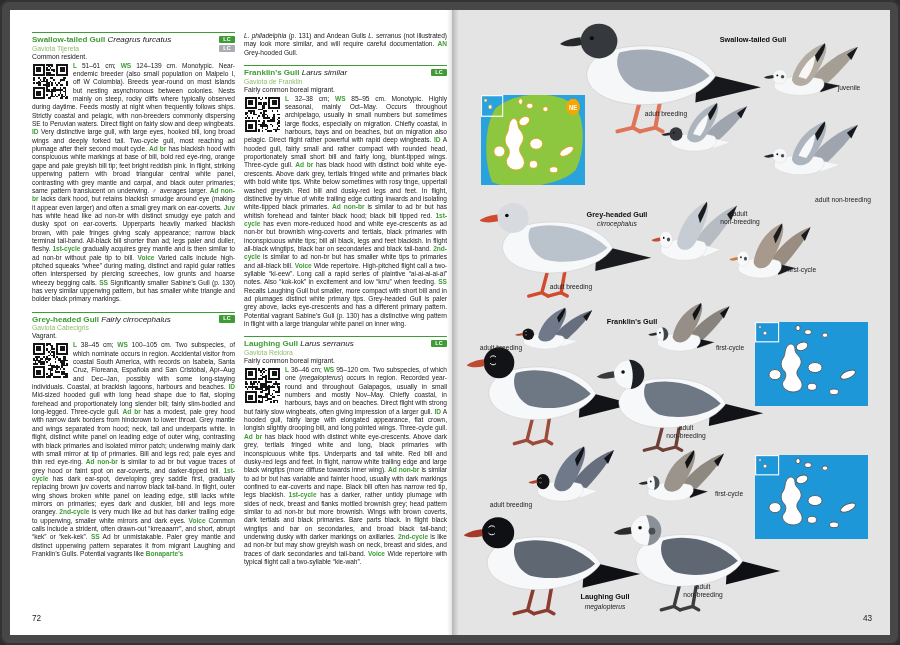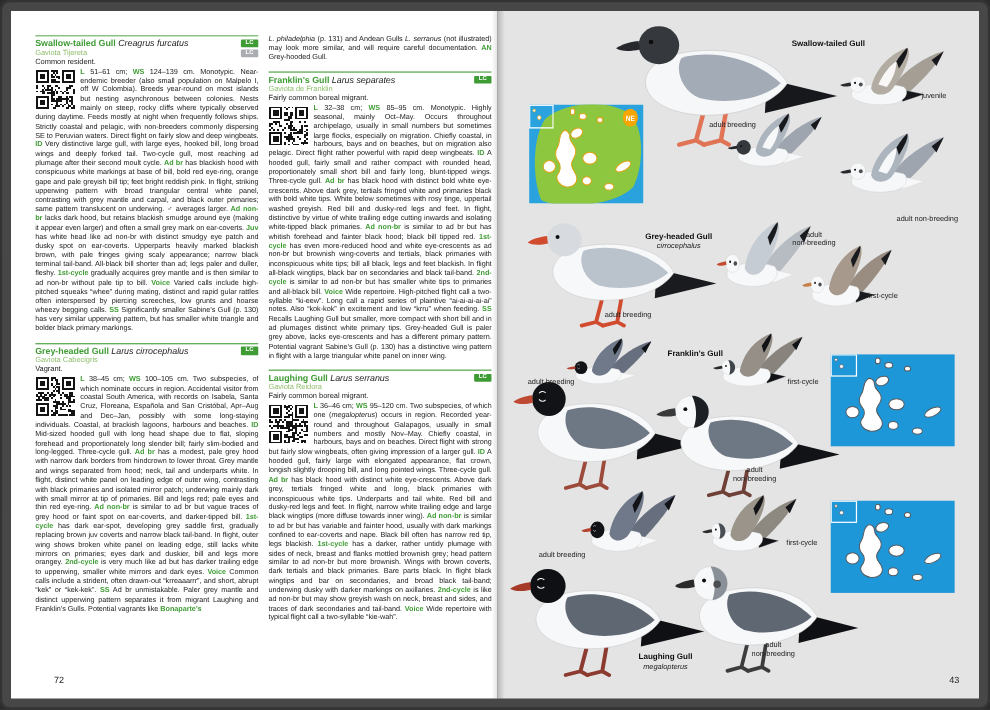--- a/index.html
+++ b/index.html
@@ -24,21 +24,21 @@
   .badges{position:absolute;right:0;top:0.5px;display:flex;flex-direction:column;gap:1.5px;align-items:flex-end;}
   .badge{display:inline-block;min-width:14px;padding:0 1px;height:7.5px;line-height:7.8px;border-radius:1px;
          color:#fff;font-size:5.4px;font-weight:bold;text-align:center;letter-spacing:.2px;}
   .sp-common{font-size:6.8px;line-height:8px;color:var(--grn2);text-align:left;}
   .sp-status{font-size:6.8px;line-height:8.2px;color:#1b1b1b;text-align:left;margin-bottom:1px;}
   .sp-body{margin:0 0 8px 0;}
   .sp-body .qr{float:left;margin:1px 4px 1px 0;}
   .kw{font-weight:bold;color:var(--grn);}
   .it{font-style:italic;}
   .pnum{position:absolute;bottom:12px;font-size:8.2px;color:#222;}
-  .pnum-l{left:39px;}
+  .pnum-l{left:22px;}
   .pnum-r{right:18px;}
 
   
   #plate{position:absolute;inset:0;}
   .bird{position:absolute;}
   .bird svg{width:100%;height:100%;display:block;}
   .map{position:absolute;}
   .map svg{width:100%;height:100%;display:block;}
   .plbl{position:absolute;font-size:6.7px;line-height:7.5px;color:#222;white-space:pre-line;text-align:center;}
   .plbl.b{font-weight:bold;font-size:7.3px;color:#0e0e0e;}
@@ -183,21 +183,21 @@
                   <rect x="2" y="2" width="3" height="3"></rect>
                   <rect x="14" y="0" width="7" height="7"></rect>
                   <rect x="15" y="1" width="5" height="5" fill="#fff"></rect>
                   <rect x="16" y="2" width="3" height="3"></rect>
                   <rect x="0" y="14" width="7" height="7"></rect>
                   <rect x="1" y="15" width="5" height="5" fill="#fff"></rect>
                   <rect x="2" y="16" width="3" height="3"></rect>
                 </g>
               </svg><span class="kw">L</span> 51–61 cm; <span class="kw">WS</span> 124–139 cm. Monotypic. Near-endemic breeder (also small population on Malpelo I, off W Colombia). Breeds year-round on most islands but nesting asynchronous between colonies. Nests mainly on steep, rocky cliffs where typically observed during daytime. Feeds mostly at night when frequently follows ships. Strictly coastal and pelagic, with non-breeders commonly dispersing SE to Peruvian waters. Direct flight on fairly slow and deep wingbeats. <span class="kw">ID</span> Very distinctive large gull, with large eyes, hooked bill, long broad wings and deeply forked tail. Two-cycle gull, most reaching ad plumage after their second moult cycle. <span class="kw">Ad br</span> has blackish hood with conspicuous white markings at base of bill, bold red eye-ring, orange gape and pale greyish bill tip; feet bright reddish pink. In flight, striking upperwing pattern with broad triangular central white panel, contrasting with grey mantle and carpal, and black outer primaries; same pattern translucent on underwing. ♂ averages larger. <span class="kw">Ad non-br</span> lacks dark hood, but retains blackish smudge around eye (making it appear even larger) and often a small grey mark on ear-coverts. <span class="kw">Juv</span> has white head like ad non-br with distinct smudgy eye patch and dusky spot on ear-coverts. Upperparts heavily marked blackish brown, with pale fringes giving scaly appearance; narrow black terminal tail-band. All-black bill shorter than ad; legs paler and duller, fleshy. <span class="kw">1st-cycle</span> gradually acquires grey mantle and is then similar to ad non-br without pale tip to bill. <span class="kw">Voice</span> Varied calls include high-pitched squeaks “whee” during mating, distinct and rapid gular rattles often interspersed by piercing screeches, low grunts and hoarse wheezy begging calls. <span class="kw">SS</span> Significantly smaller Sabine’s Gull (p. 130) has very similar upperwing pattern, but has smaller white triangle and bolder black primary markings.</div>
             <div class="sp-rule"></div>
-            <div class="sp-head"><span class="sp-name">Grey-headed Gull</span><span class="sp-sci"> Larus cirrocephalus</span><span class="badges">
+            <div class="sp-head"><span class="sp-name">Grey-headed Gull</span><span class="sp-sci"> Fairly cirrocephalus</span><span class="badges">
                 <span class="badge" style="background: rgb(63, 156, 53);">LC</span>
               </span></div>
             <div class="sp-common">Gaviota Cabecigris</div>
             <div class="sp-status">Vagrant.</div>
             <div class="sp-body"><svg class="qr" width="37" height="37" viewBox="-0.5 -0.5 22 22" shape-rendering="crispEdges">
                 <rect x="-0.5" y="-0.5" width="22" height="22" fill="#fff"></rect>
                 <g fill="#141414">
                   <rect x="8" y="0" width="1" height="1"></rect>
                   <rect x="9" y="0" width="1" height="1"></rect>
                   <rect x="10" y="0" width="1" height="1"></rect>
@@ -334,21 +334,21 @@
                   <rect x="16" y="2" width="3" height="3"></rect>
                   <rect x="0" y="14" width="7" height="7"></rect>
                   <rect x="1" y="15" width="5" height="5" fill="#fff"></rect>
                   <rect x="2" y="16" width="3" height="3"></rect>
                 </g>
               </svg><span class="kw">L</span> 38–45 cm; <span class="kw">WS</span> 100–105 cm. Two subspecies, of which nominate occurs in region. Accidental visitor from coastal South America, with records on Isabela, Santa Cruz, Floreana, Española and San Cristóbal, Apr–Aug and Dec–Jan, possibly with some long-staying individuals. Coastal, at brackish lagoons, harbours and beaches. <span class="kw">ID</span> Mid-sized hooded gull with long head shape due to flat, sloping forehead and proportionately long slender bill; fairly slim-bodied and long-legged. Three-cycle gull. <span class="kw">Ad br</span> has a modest, pale grey hood with narrow dark borders from hindcrown to lower throat. Grey mantle and wings separated from hood; neck, tail and underparts white. In flight, distinct white panel on leading edge of outer wing, contrasting with black primaries and isolated mirror patch; underwing mainly dark with small mirror at tip of primaries. Bill and legs red; pale eyes and thin red eye-ring. <span class="kw">Ad non-br</span> is similar to ad br but vague traces of grey hood or faint spot on ear-coverts, and darker-tipped bill. <span class="kw">1st-cycle</span> has dark ear-spot, developing grey saddle first, gradually replacing brown juv coverts and narrow black tail-band. In flight, outer wing shows broken white panel on leading edge, still lacks white mirrors on primaries; eyes dark and duskier, bill and legs more orangey. <span class="kw">2nd-cycle</span> is very much like ad but has darker trailing edge to upperwing, smaller white mirrors and dark eyes. <span class="kw">Voice</span> Common calls include a strident, often drawn-out “krreaaarrr”, and short, abrupt “kek” or “kek-kek”. <span class="kw">SS</span> Ad br unmistakable. Paler grey mantle and distinct upperwing pattern separates it from migrant Laughing and Franklin’s Gulls. Potential vagrants like <span class="kw">Bonaparte’s</span></div>
           </div>
         <div class="col">
             <div class="sp-body"><span class="it">L. philadelphia</span> (p. 131) and Andean Gulls <span class="it">L. serranus</span> (not illustrated) may look more similar, and will require careful documentation. <span class="kw">AN</span> Grey-hooded Gull.</div>
             <div class="sp-rule"></div>
-            <div class="sp-head"><span class="sp-name">Franklin's Gull</span><span class="sp-sci"> Larus separates</span><span class="badges">
+            <div class="sp-head"><span class="sp-name">Franklin's Gull</span><span class="sp-sci"> Larus similar</span><span class="badges">
                 <span class="badge" style="background: rgb(63, 156, 53);">LC</span>
               </span></div>
             <div class="sp-common">Gaviota de Franklin</div>
             <div class="sp-status">Fairly common boreal migrant.</div>
             <div class="sp-body"><svg class="qr" width="37" height="37" viewBox="-0.5 -0.5 22 22" shape-rendering="crispEdges">
                 <rect x="-0.5" y="-0.5" width="22" height="22" fill="#fff"></rect>
                 <g fill="#141414">
                   <rect x="8" y="0" width="1" height="1"></rect>
                   <rect x="10" y="0" width="1" height="1"></rect>
                   <rect x="12" y="0" width="1" height="1"></rect>

